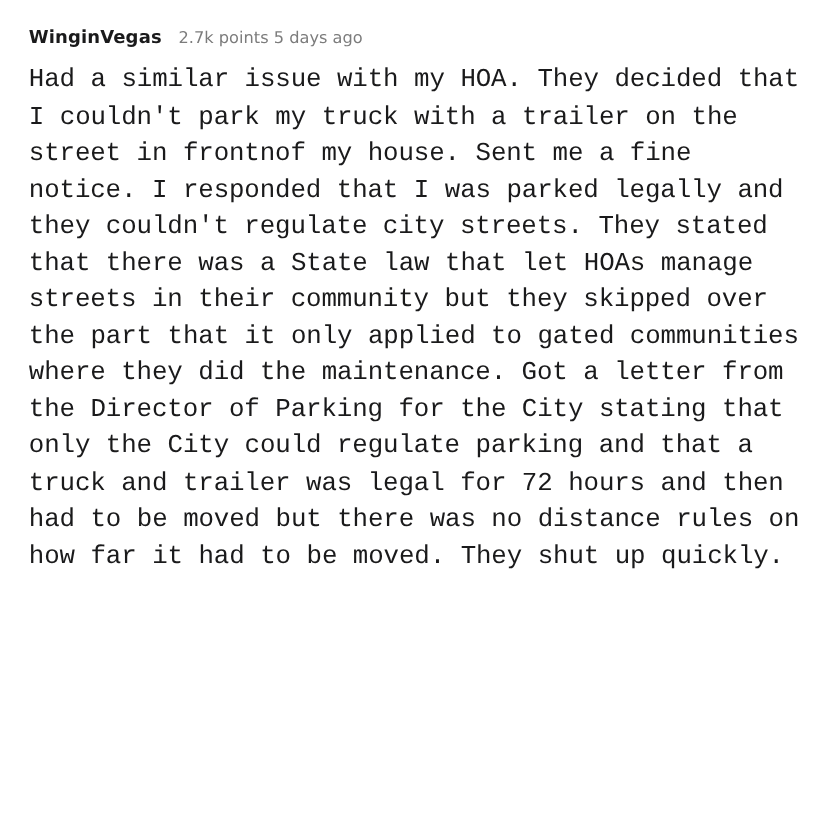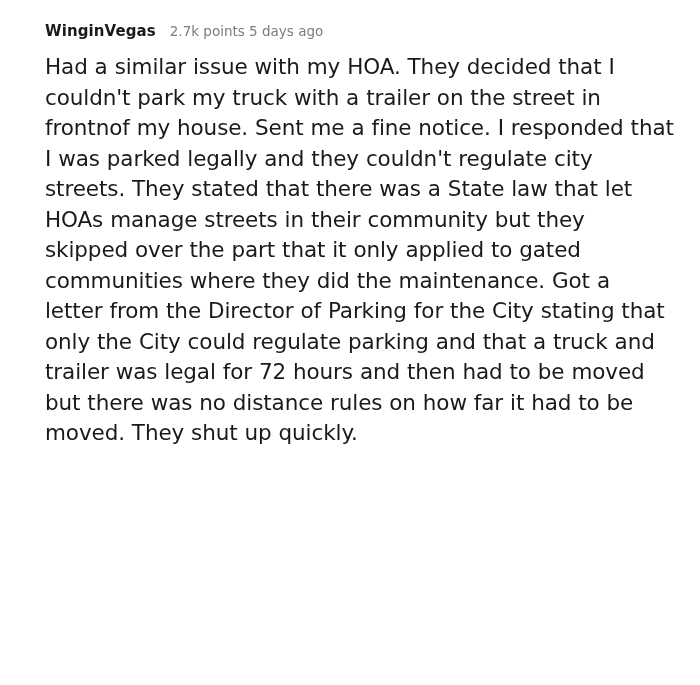--- a/index.html
+++ b/index.html
@@ -11,21 +11,21 @@
     height: 685px;
     background: #ffffff;
     font-family: "DejaVu Sans", sans-serif;
     -webkit-font-smoothing: antialiased;
   }
   .comment-card {
     box-sizing: border-box;
     width: 700px;
     height: 685px;
     background: #ffffff;
-    padding: 22px 26px 0 45px;
+    padding: 22px 26px 0 24px;
     overflow: hidden;
   }
   .comment-header {
     display: flex;
     align-items: baseline;
     gap: 14px;
     margin-bottom: 12px;
     white-space: nowrap;
   }
   .author {
@@ -38,20 +38,21 @@
     font-size: 13.5px;
     color: #7c7c7c;
     font-weight: normal;
   }
   .comment-body {
     font-size: 21.5px;
     line-height: 1.42;
     color: #1a1a1b;
     letter-spacing: -0.1px;
     word-spacing: 0.2px;
+    font-family: Liberation Mono, monospace;
   }
   .comment-body p {
     margin: 0;
   }
 </style>
 </head>
 <body>
 
 <div class="comment-card">
 

